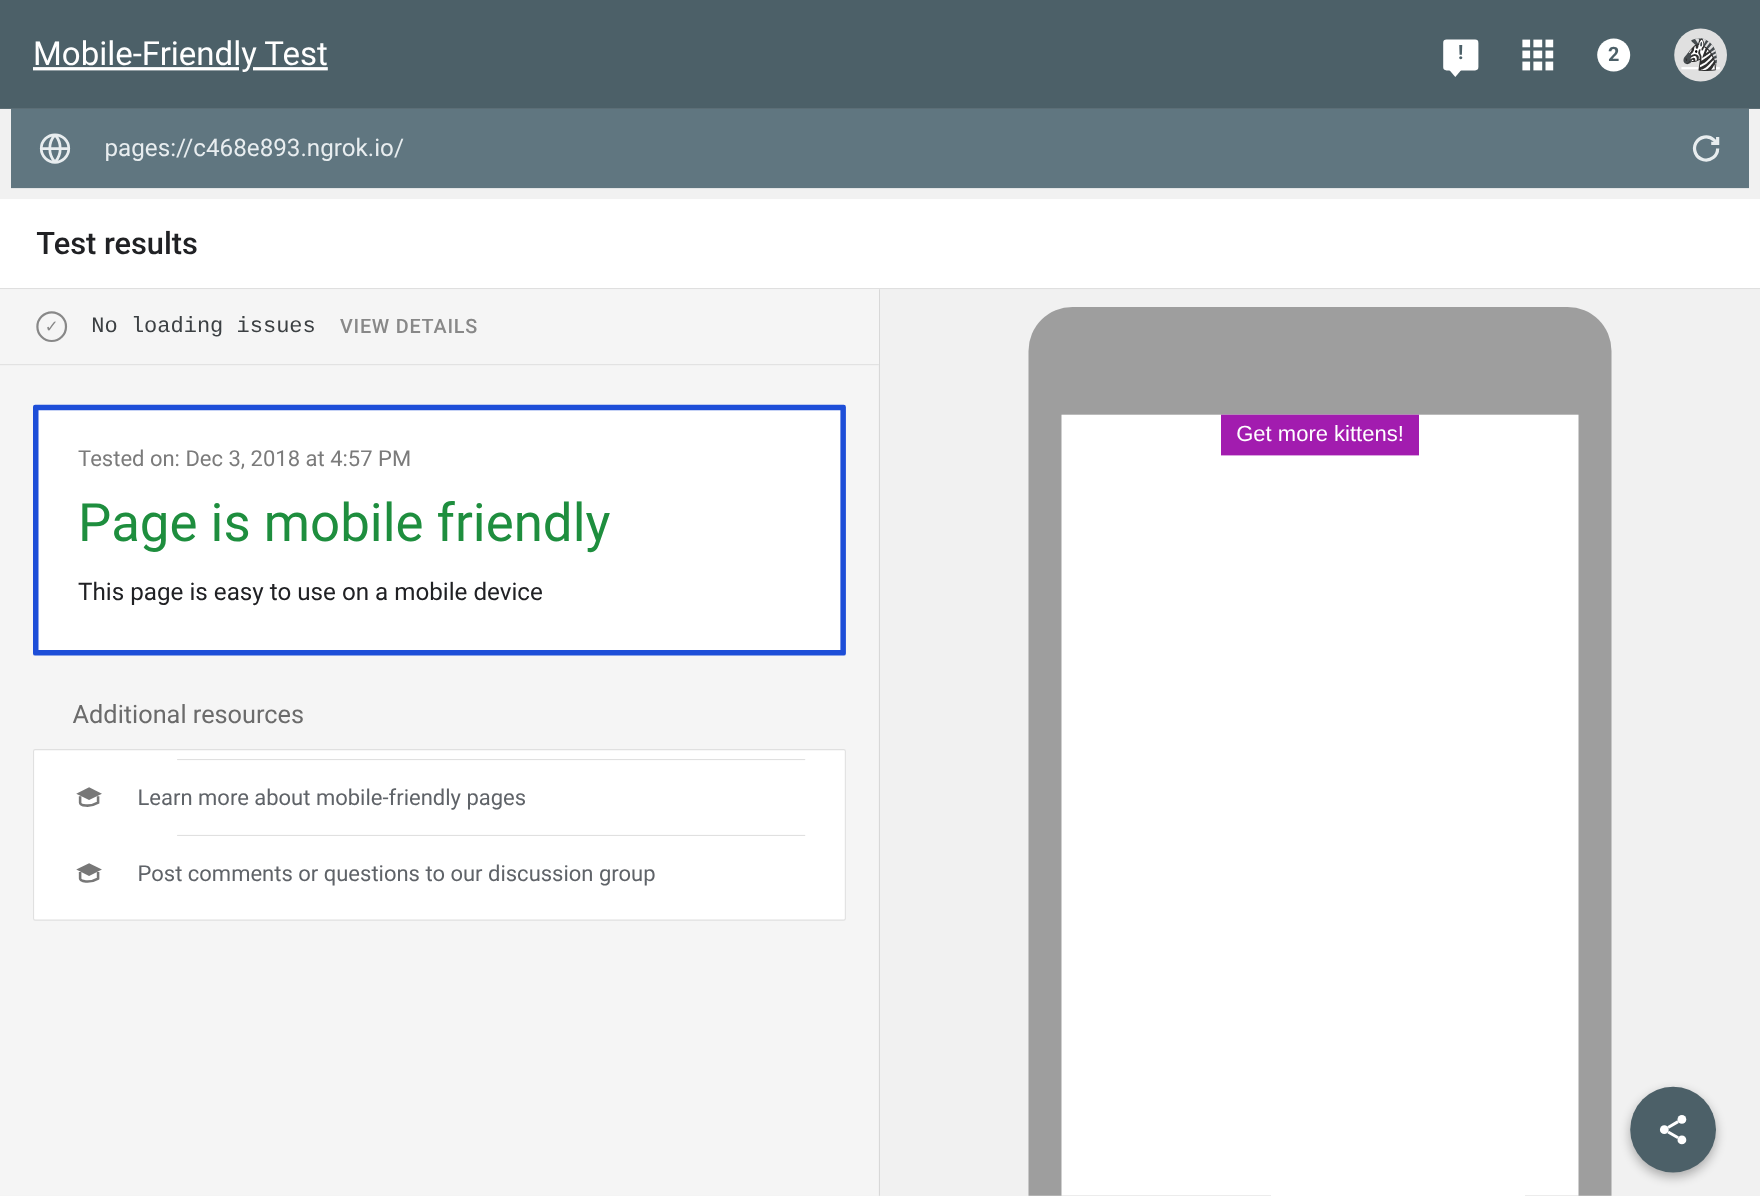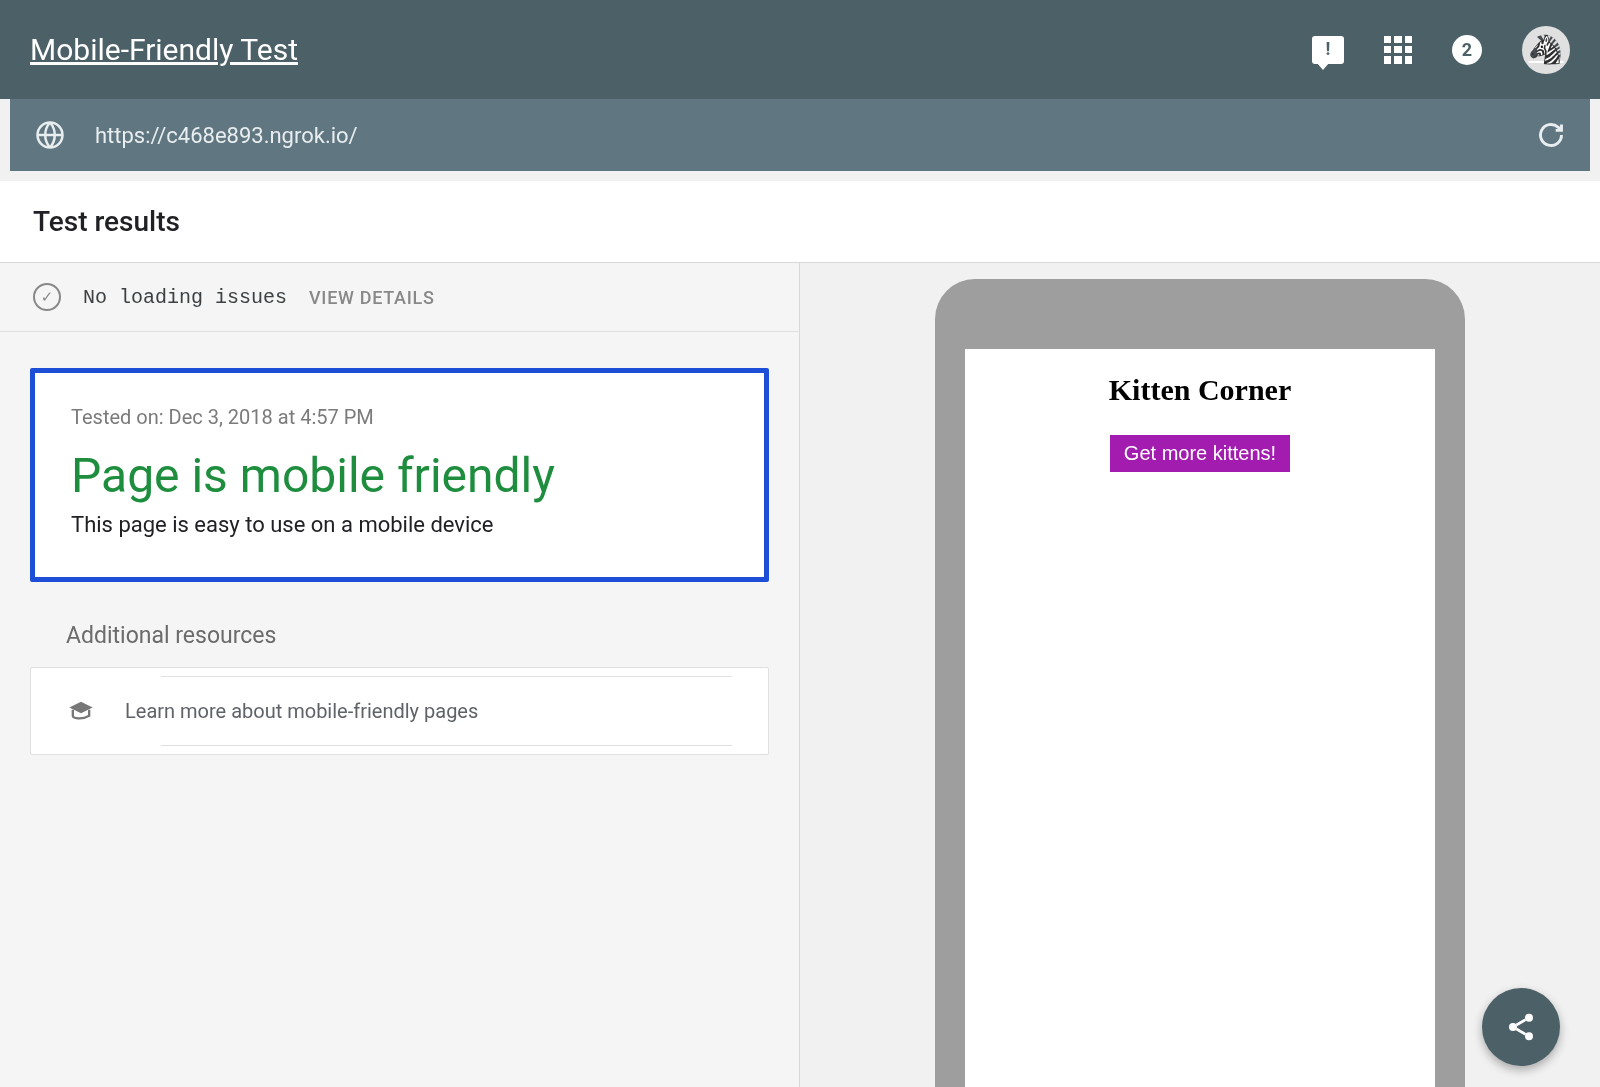--- a/index.html
+++ b/index.html
@@ -160,21 +160,21 @@
     }
     .tested-on {
       font-size: 20px;
       color: #7b7b7b;
       margin-bottom: 18px;
     }
     .result-verdict {
       font-size: 48px;
       font-weight: 400;
       color: #1e8e3e;
-      margin-bottom: 8px;
+      margin-bottom: 22px;
     }
     .result-desc {
       font-size: 22px;
       color: #202124;
     }
     .section-title {
       font-size: 23px;
       color: #6b6b6b;
       margin: 40px 0 18px 66px;
     }
@@ -289,21 +289,21 @@
   </div>
 </div>
 
 <div class="url-bar">
   <span class="globe-icon">
     <svg width="30" height="30" viewBox="0 0 24 24" fill="none" stroke="#e8edef" stroke-width="2">
       <circle cx="12" cy="12" r="10"></circle>
       <path d="M2 12h20M12 2a15 15 0 0 1 0 20M12 2a15 15 0 0 0 0 20"></path>
     </svg>
   </span>
-  <div class="url-text">https://c468e893.ngrok.io/</div>
+  <div class="url-text">pages://c468e893.ngrok.io/</div>
   <span class="refresh-icon">
     <svg width="28" height="28" viewBox="0 0 24 24" fill="none" stroke="#e8edef" stroke-width="2.5">
       <path d="M21 12a9 9 0 1 1-3-6.7L21 8"></path>
       <path d="M21 3v5h-5"></path>
     </svg>
   </span>
 </div>
 
 <div class="results-header">
   <div class="results-title">Test results</div>
@@ -331,28 +331,36 @@
       <div class="resource-row">
         <span class="res-icon">
           <svg width="28" height="24" viewBox="0 0 24 20" fill="#777">
               <path d="M12 2 L22 7 L12 12 L2 7 Z"></path>
               <path d="M5 9 v5 c0 2 7 4 14 0 v-5" fill="none" stroke="#777" stroke-width="2"></path>
             </svg>
         </span>
         <div class="resource-label">Learn more about mobile-friendly pages</div>
       </div>
       <div class="divider"></div>
+      <div class="resource-row">
+        <span class="res-icon">
+          <svg width="28" height="24" viewBox="0 0 24 20" fill="#777">
+              <path d="M12 2 L22 7 L12 12 L2 7 Z"></path>
+              <path d="M5 9 v5 c0 2 7 4 14 0 v-5" fill="none" stroke="#777" stroke-width="2"></path>
+            </svg>
+        </span>
+        <div class="resource-label">Post comments or questions to our discussion group</div>
+      </div>
     </div>
 
   </div>
 
   <div class="right-col">
     <div class="phone-frame">
       <div class="phone-screen">
-        <div class="phone-content-title">Kitten Corner</div>
         <button class="phone-button">Get more kittens!</button>
       </div>
     </div>
     <div class="share-fab">
       <svg width="32" height="32" viewBox="0 0 24 24" fill="#fff">
         <circle cx="18" cy="5" r="3"></circle>
           <circle cx="6" cy="12" r="3"></circle>
           <circle cx="18" cy="19" r="3"></circle>
         <path d="M8.6 13.5 L15.4 17.5 M8.6 10.5 L15.4 6.5" stroke="#fff" stroke-width="2"></path>
       </svg>

